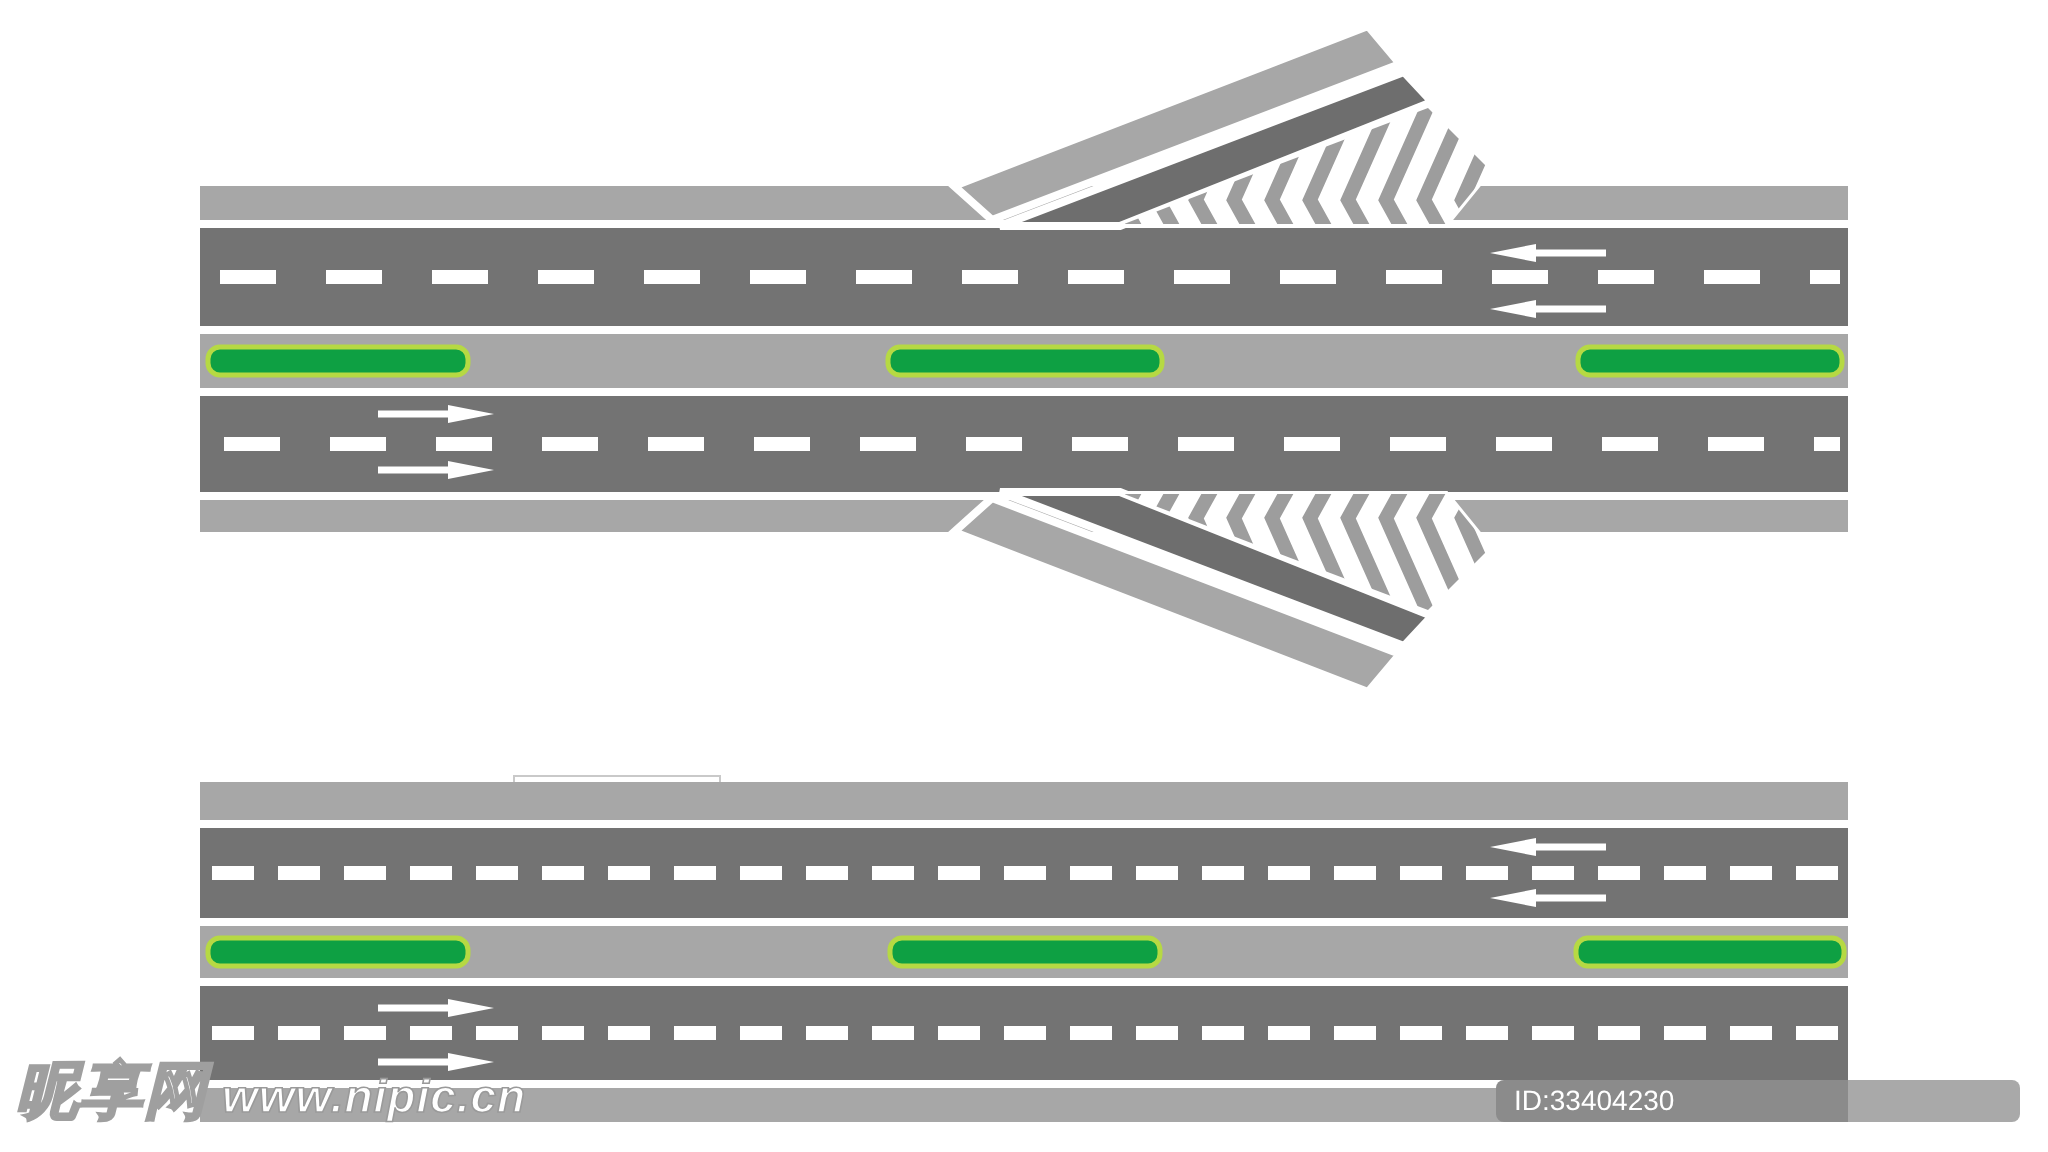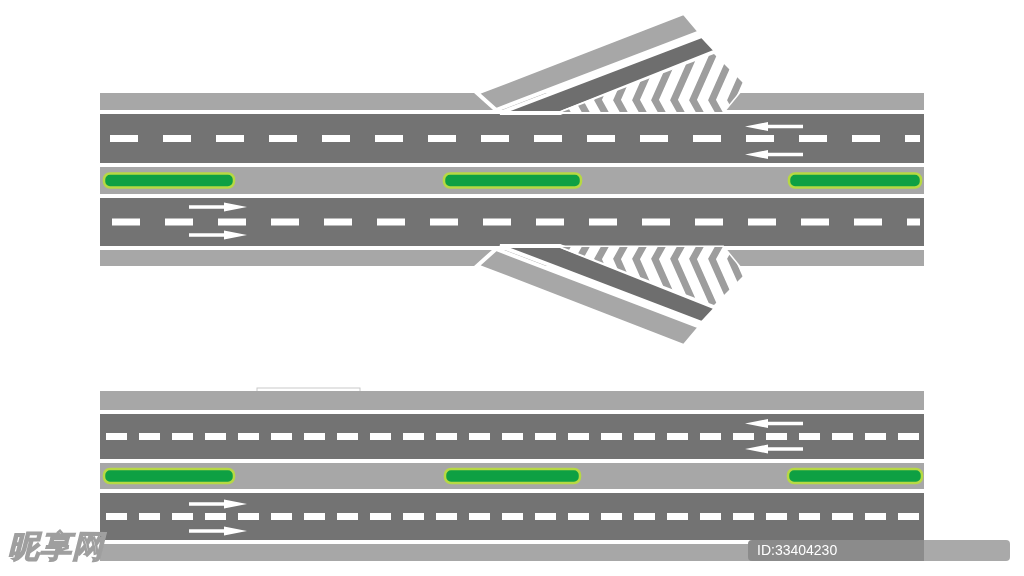--- a/index.html
+++ b/index.html
@@ -130,18 +130,19 @@
     <path class="arrow" d="M247,531 L224,526.5 L224,529.3 L189,529.3 L189,532.7 L224,532.7 L224,535.5 Z"></path>
 
     <rect class="green-strip" x="104" y="469" width="130" height="14" rx="6"></rect>
     <rect class="green-strip" x="445" y="469" width="135" height="14" rx="6"></rect>
     <rect class="green-strip" x="788" y="469" width="134" height="14" rx="6"></rect>
   </g>
 </svg>
 
 <div id="wm-left">
   <span class="logo-cn">昵享网</span>
+  <span class="logo-url">www.nipic.cn</span>
 </div>
 <div id="id-bar">
   <span>ID:33404230 NO:20230831134720744104</span>
 </div>
 
 </div>
 
 </body></html>

